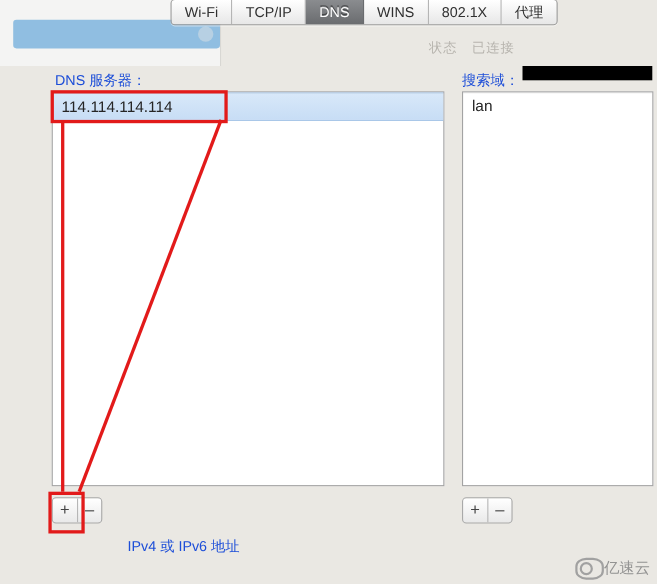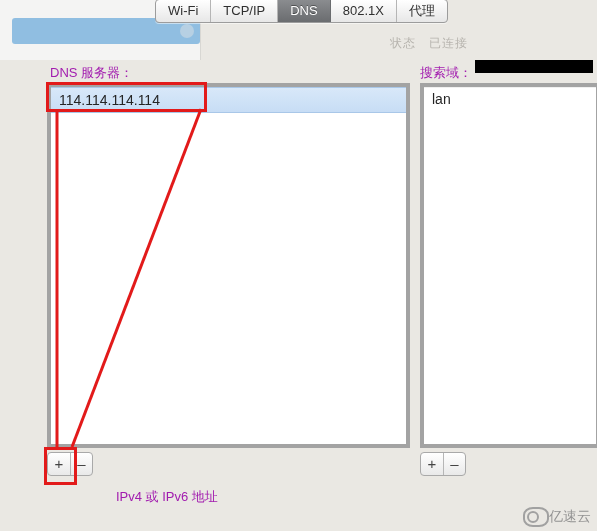--- a/index.html
+++ b/index.html
@@ -63,32 +63,32 @@
   .tab.active {
     background: linear-gradient(#8a8c8f, #6a6c6f);
     color: #ffffff;
     text-shadow: 0 -1px 0 rgba(0,0,0,.4);
     border-right-color: #6a6c6f;
   }
 
   
   .section-label {
     position: absolute;
-    color: #a21caf;
+    color: #1d4ed8;
     text-align: right;
   }
   #lbl-dns { left: 50px; top: 64px; }
   #lbl-search { left: 420px; top: 64px; }
   #lbl-hint { left: 116px; top: 455px; margin-top: 33px; }
 
   
   .listbox {
     position: absolute;
     background: #ffffff;
-    border: 4px solid #a3a3a3;
+    border: 1px solid #a3a3a3;
     box-shadow: inset 0 1px 0 rgba(0,0,0,.06);
   }
   #dns-list {
     left: 47px; top: 83px;
     width: 355px; height: 357px;
   }
   #search-list {
     left: 420px; top: 83px;
     width: 172px; height: 357px;
   }
@@ -196,20 +196,21 @@
 
 <div class="bg-left"></div>
 <div class="bg-sidebar"></div>
 
 <div class="faint-status">状态　已连接</div>
 
 <div class="tabbar">
   <div class="tab">Wi-Fi</div>
   <div class="tab">TCP/IP</div>
   <div class="tab active">DNS</div>
+  <div class="tab">WINS</div>
   <div class="tab">802.1X</div>
   <div class="tab">代理</div>
 </div>
 
 <div id="lbl-dns" class="section-label">DNS 服务器：</div>
 <div id="dns-list" class="listbox">
   <div class="list-row selected-row">114.114.114.114</div>
 </div>
 <div id="dns-stepper" class="stepper">
   <button>+</button>

